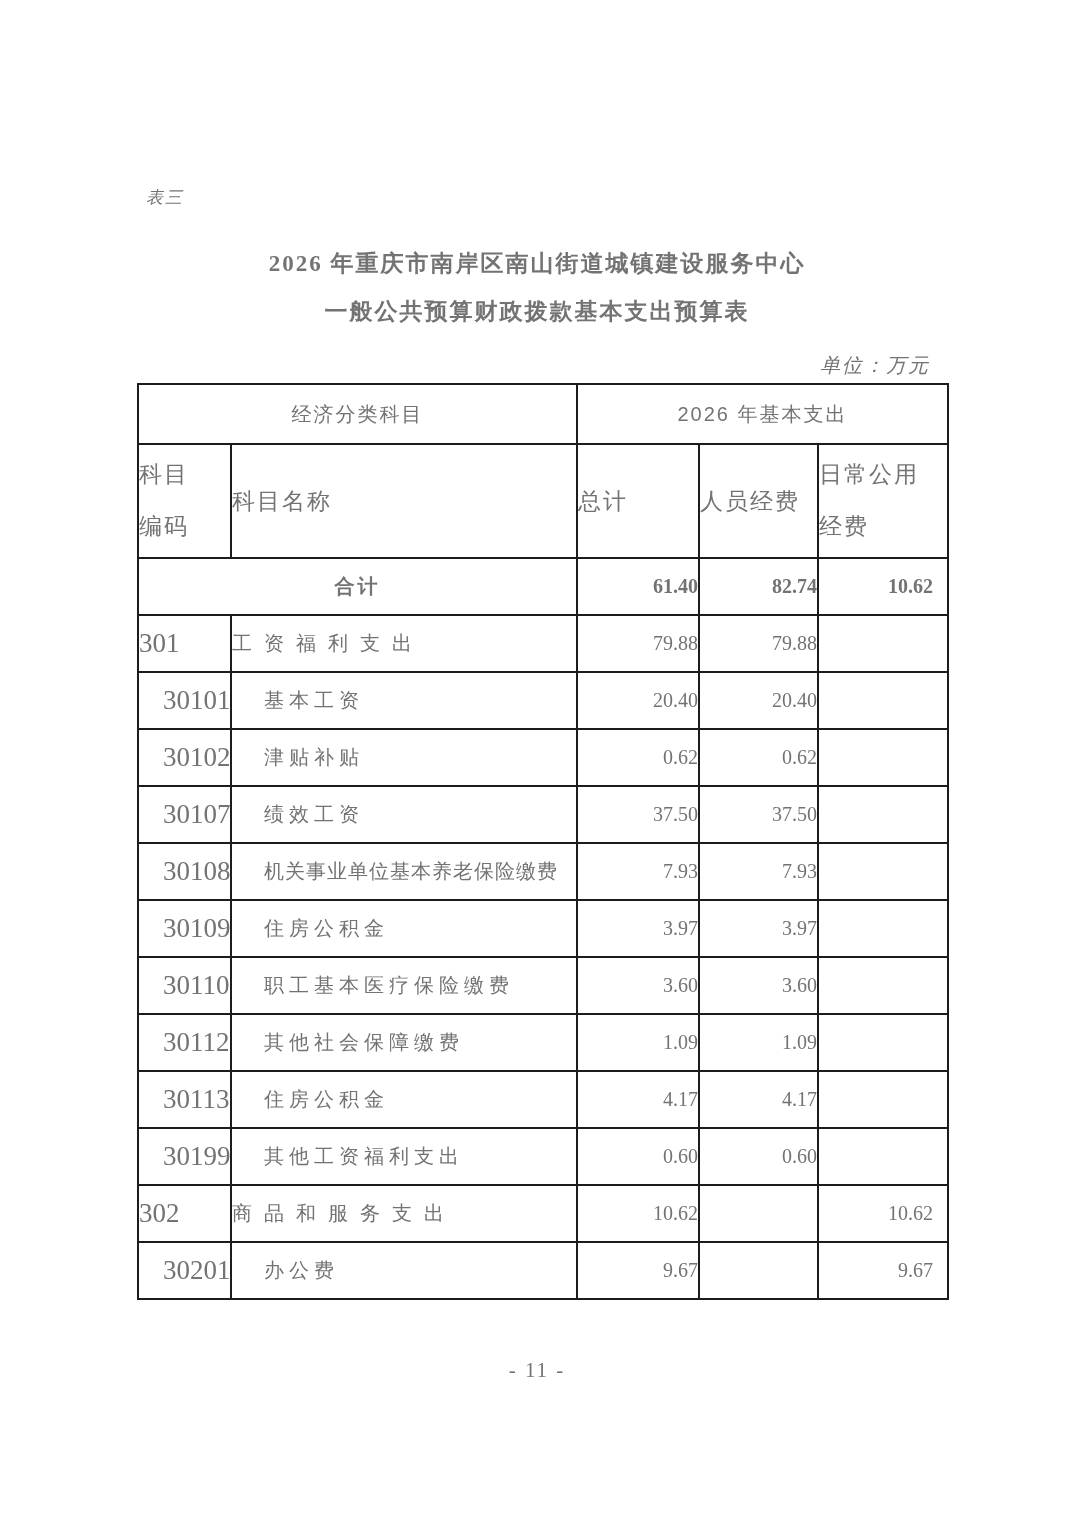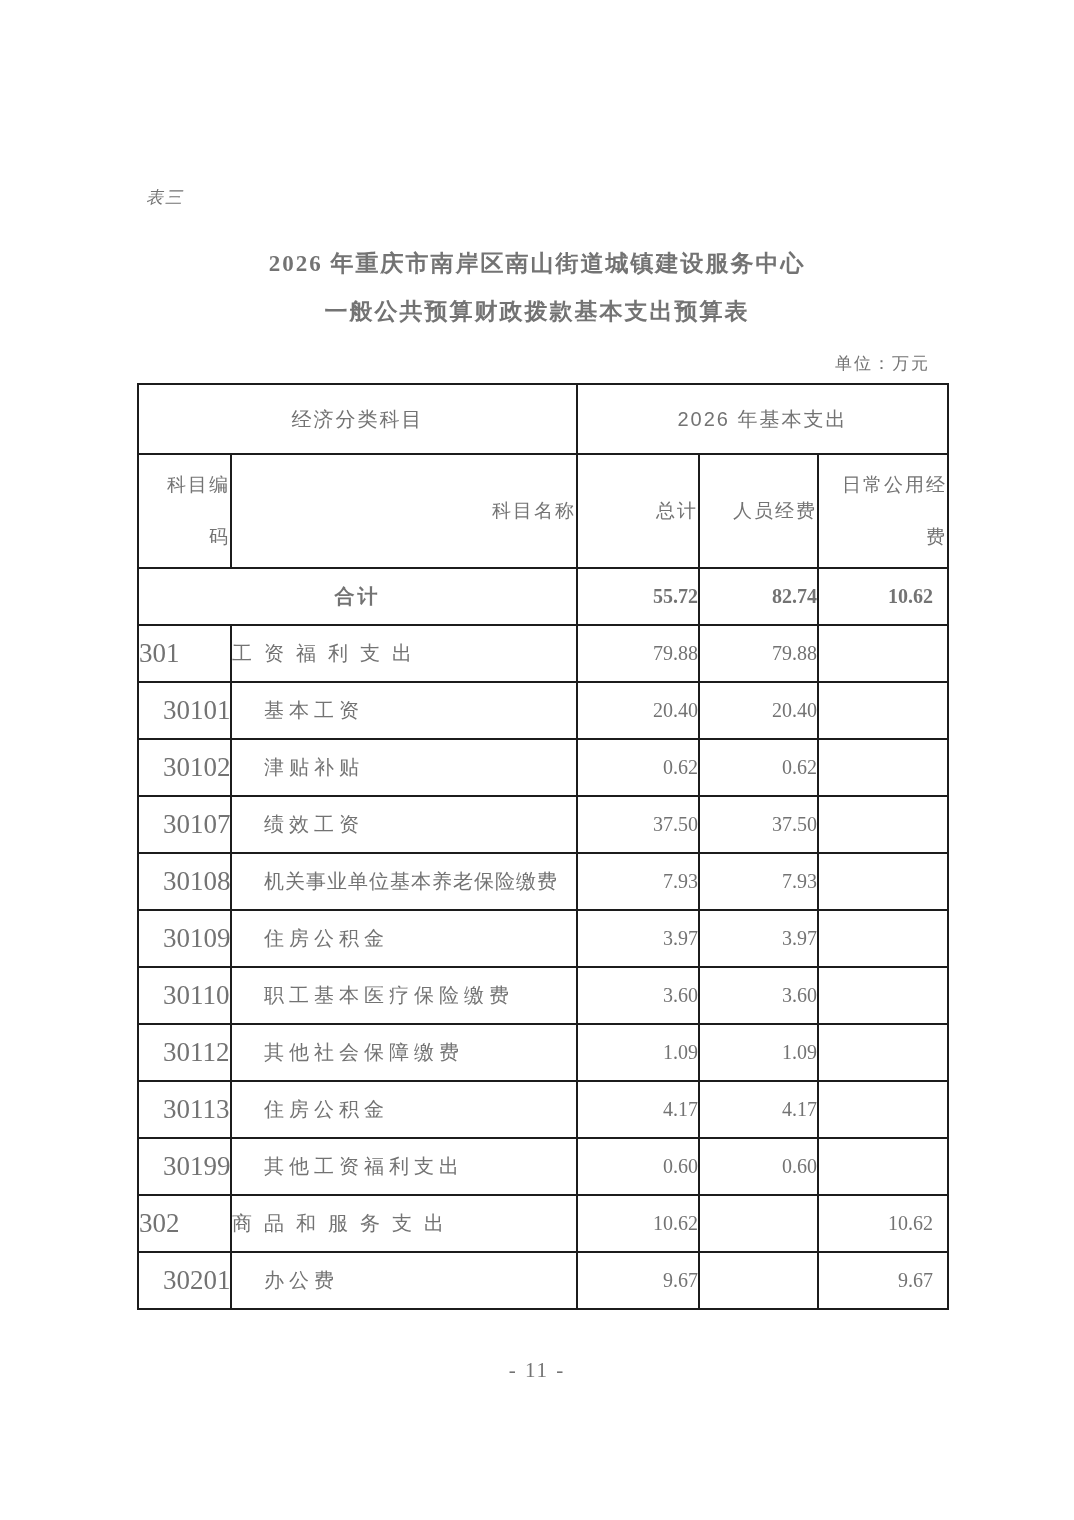--- a/index.html
+++ b/index.html
@@ -29,21 +29,22 @@
     font-size: 23px;
     font-weight: bold;
     letter-spacing: 2px;
   }
   .doc-title.line1 { top: 248px; }
   .doc-title.line2 { top: 296px; }
   .unit-note {
     position: absolute;
     top: 352px;
     right: 144px;
-    font-size: 17px;
+    font-size: 20px;
+    font-style: italic;
     letter-spacing: 2px;
   }
   table.budget {
     position: absolute;
     left: 137px;
     top: 383px;
     width: 810px;
     border-collapse: collapse;
     table-layout: fixed;
   }
@@ -52,35 +53,35 @@
   table.budget col.c3 { width: 122px; }
   table.budget col.c4 { width: 119px; }
   table.budget col.c5 { width: 130px; }
   table.budget th, table.budget td {
     border: 2px solid #1c1c1c;
     padding: 0;
     overflow: hidden;
     vertical-align: middle;
   }
   
-  tr.hdr1 { height: 70px; }
+  tr.hdr1 { height: 60px; }
   tr.hdr2 { height: 114px; }
   th.group {
     font-family: "Liberation Sans", "DejaVu Sans", sans-serif;
     font-weight: normal;
     font-size: 20px;
     letter-spacing: 2px;
     text-align: center;
   }
   th.sub {
-    font-family: Liberation Sans, sans-serif;
+    font-family: Liberation Serif, serif;
     font-weight: normal;
-    font-size: 19px;
-    letter-spacing: 2px;
-    text-align: right;
+    font-size: 23px;
+    letter-spacing: 2px;
+    text-align: left;
   }
   th.sub .wrap-narrow {
     display: inline-block;
     width: 68px;
     line-height: 52px;
     letter-spacing: 2px;
   }
   th.sub .wrap-daily {
     display: inline-block;
     width: 110px;
@@ -160,21 +161,21 @@
     <tr class="hdr2">
       <th class="sub"><span class="wrap-narrow">科目编码</span></th>
       <th class="sub">科目名称</th>
       <th class="sub">总计</th>
       <th class="sub">人员经费</th>
       <th class="sub"><span class="wrap-daily">日常公用经费</span></th>
     </tr>
 
     <tr class="total-row">
       <td class="label" colspan="2">合计</td>
-      <td class="num">55.72</td>
+      <td class="num">61.40</td>
       <td class="num">82.74</td>
       <td class="num last">10.62</td>
     </tr>
 
     <tr class="data-row lvl1">
       <td class="code">301</td>
       <td class="name">工资福利支出</td>
       <td class="num">79.88</td>
       <td class="num">79.88</td>
       <td class="num last"></td>

